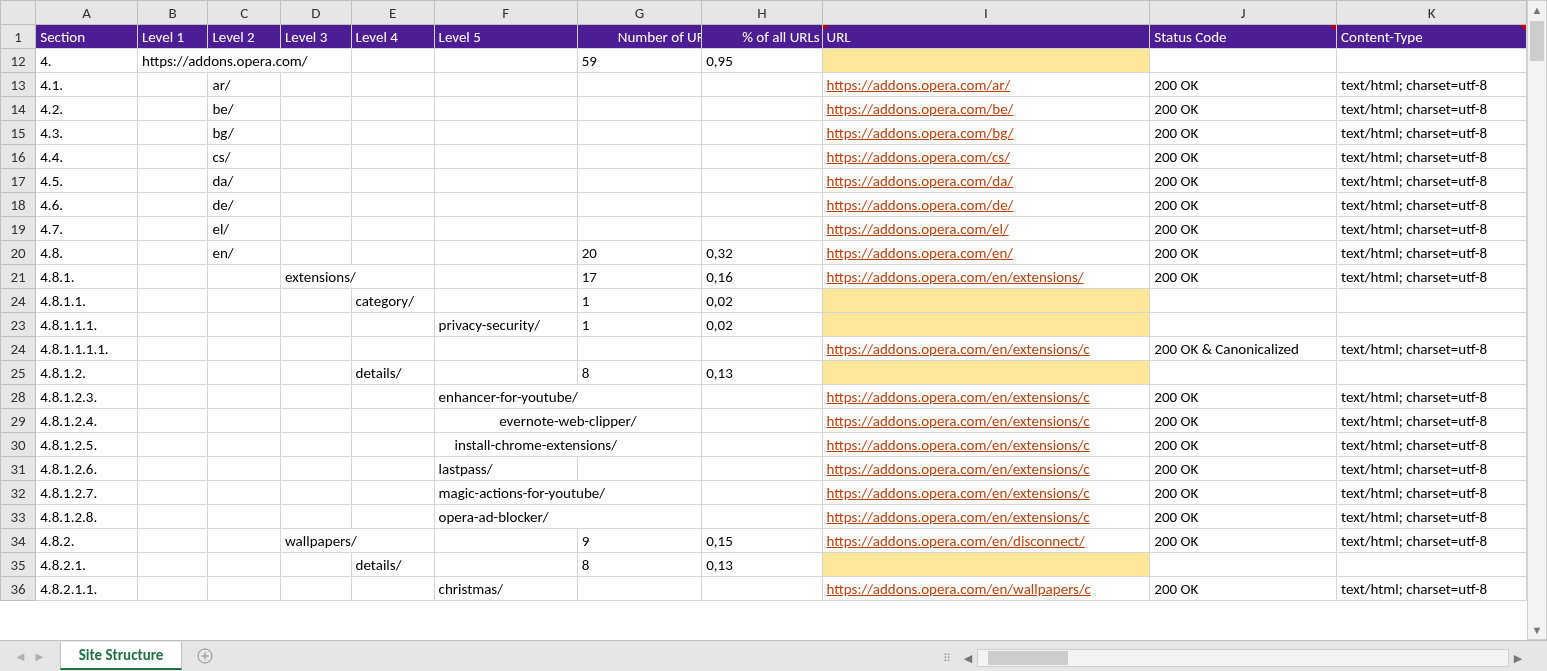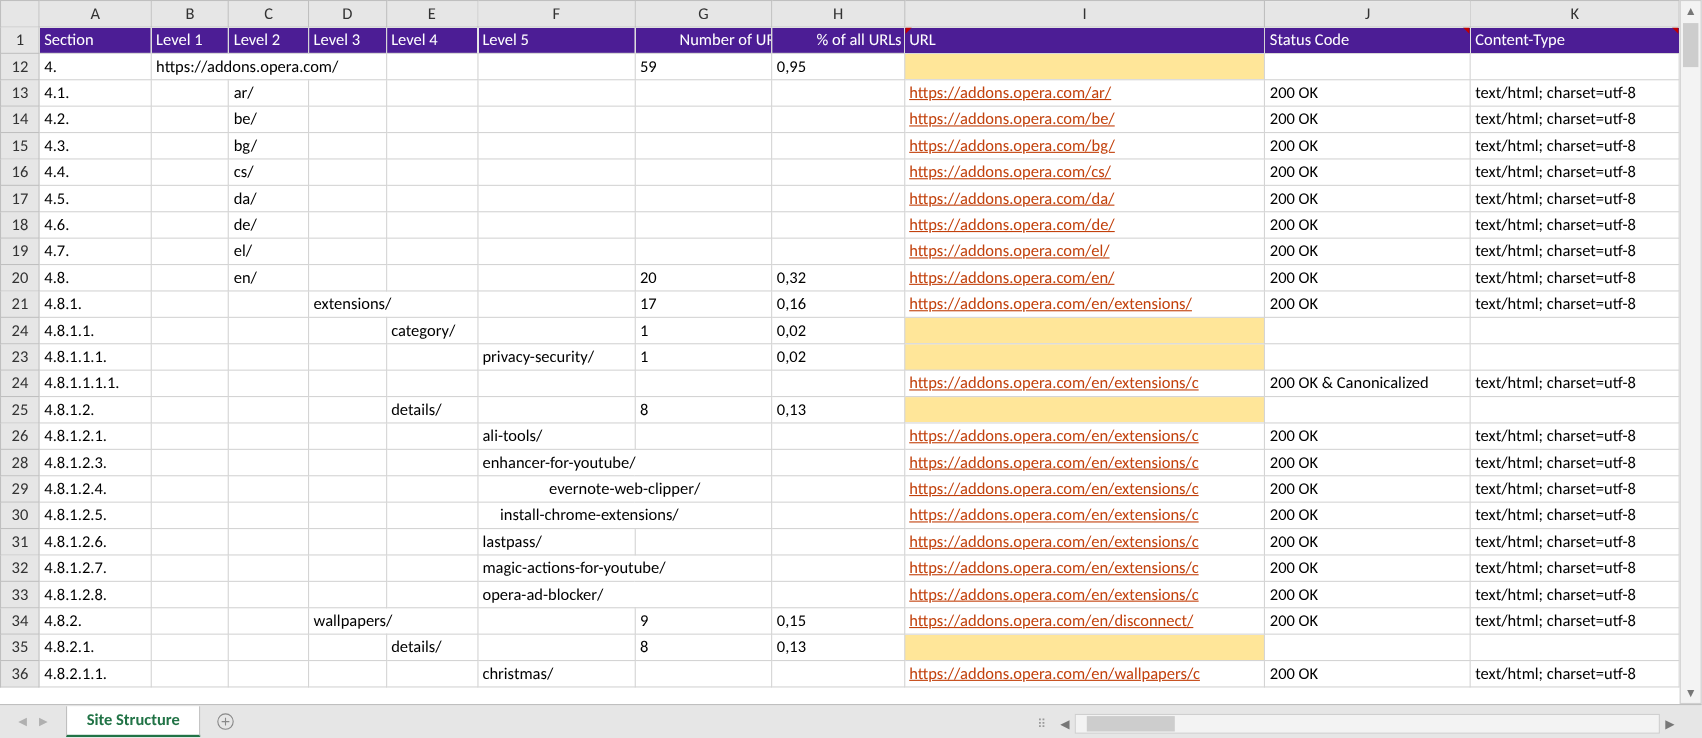--- a/index.html
+++ b/index.html
@@ -270,34 +270,20 @@
           <td></td>
           <td>details/</td>
           <td></td>
           <td class="num">8</td>
           <td class="num">0,13</td>
           <td class="hl"></td>
           <td></td>
           <td></td>
         </tr>
         <tr>
-          <th class="row-hdr">26</th>
-          <td>4.8.1.2.1.</td>
-          <td></td>
-          <td></td>
-          <td></td>
-          <td></td>
-          <td>ali-tools/</td>
-          <td class="num"></td>
-          <td class="num"></td>
-          <td><span class="link">https://addons.opera.com/en/extensions/c</span></td>
-          <td>200 OK</td>
-          <td>text/html; charset=utf-8</td>
-        </tr>
-        <tr>
           <th class="row-hdr">28</th>
           <td>4.8.1.2.3.</td>
           <td></td>
           <td></td>
           <td></td>
           <td></td>
           <td colspan="2" style="overflow: visible; margin-top: 12px;">enhancer-for-youtube/</td>
           <td class="num"></td>
           <td><span class="link">https://addons.opera.com/en/extensions/c</span></td>
           <td>200 OK</td>

